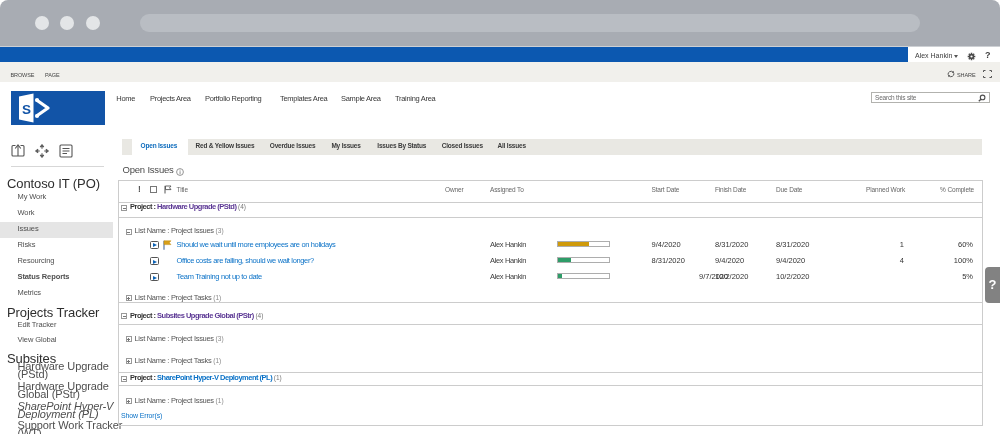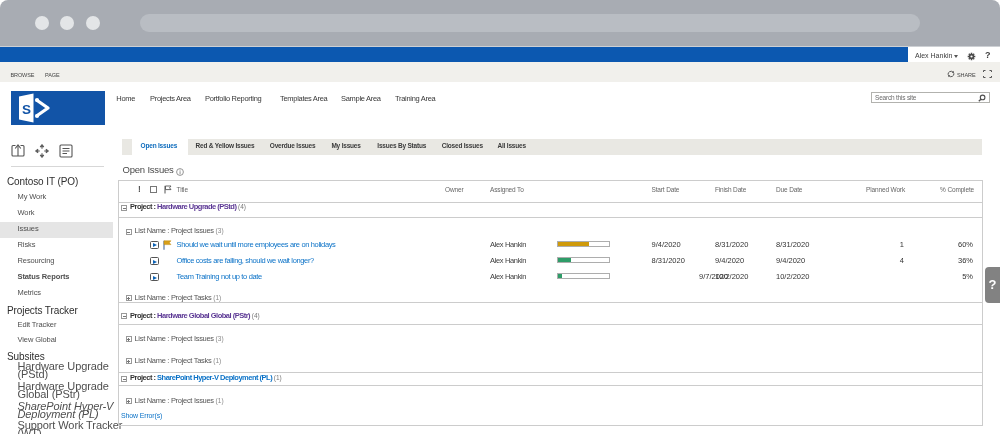--- a/index.html
+++ b/index.html
@@ -51,21 +51,21 @@
   .num { font-size:7.5px; color:#333; text-align:right; }
   .bar { left:557px; width:53px; height:6px; border:1px solid #adadad; background:#fff; }
   .fill { position:absolute; left:0; top:0; height:100%; }
   .gicon { width:6px; height:6px; border:1px solid #999; background:#fff; }
   .minus { position:absolute; left:0.5px; top:2px; width:3px; height:1px; background:#777; }
   .plusv { position:absolute; left:1.5px; top:1px; width:1px; height:3px; background:#777; }
   .itmicon { width:9px; height:8.5px; border:1px solid #555; border-radius:1.5px; background:#fff; }
   .tri { position:absolute; left:2.5px; top:1.75px; width:0; height:0; border-left:4px solid #0c62b4; border-top:2.5px solid transparent; border-bottom:2.5px solid transparent; }
 
   
-  .snavh { font-size:10px; color:#2e2e2e; left:7px; letter-spacing:-0.1px; }
+  .snavh { font-size:13px; color:#2e2e2e; left:7px; letter-spacing:-0.1px; }
   .snav { font-size:7.5px; color:#4f4f4f; left:17.5px; letter-spacing:-0.1px; }
   .snav2 { font-size:11px; color:#4f4f4f; left:17.5px; line-height:7.9px; letter-spacing:-0.1px; }
   #selnav { left:0; top:221.5px; width:113px; height:16.5px; background:#e5e5e5; }
 
   
   #help { left:985px; top:267px; width:15px; height:35.5px; background:#828282; border-radius:4px 0 0 4px; color:#fff; font-size:13px; font-weight:bold; text-align:center; line-height:35.5px; }
 </style>
 </head>
 <body>
 <div id="stage">
@@ -250,21 +250,21 @@
     </div>
   <div class="abs link" style="left:176.6px;top:256.2px;">Office costs are falling, should we wait longer?</div>
   <div class="abs who" style="top:256.2px;">Alex Hankin</div>
   <div class="abs bar" style="top:256.8px;">
       <span class="fill" style="width:26%;background:#2e9c68;"></span>
     </div>
   <div class="abs dt" style="left:651.5px;top:256.2px;">8/31/2020</div>
   <div class="abs dt" style="left:715px;top:256.2px;">9/4/2020</div>
   <div class="abs dt" style="left:776px;top:256.2px;">9/4/2020</div>
   <div class="abs num" style="left:860px;top:256.2px;width:44px;">4</div>
-  <div class="abs num" style="left:930px;top:256.2px;width:43px;">36%</div>
+  <div class="abs num" style="left:930px;top:256.2px;width:43px;">100%</div>
 
   <div class="abs itmicon" style="left:149.5px;top:272.9px;">
       <span class="tri"></span>
     </div>
   <div class="abs link" style="left:176.6px;top:272.3px;">Team Training not up to date</div>
   <div class="abs who" style="top:272.3px;">Alex Hankin</div>
   <div class="abs bar" style="top:272.9px;">
       <span class="fill" style="width:7%;background:#2e9c68;"></span>
     </div>
   <div class="abs dt" style="left:675px;top:272.3px;padding-left:24px;">9/7/2020</div>
@@ -274,21 +274,21 @@
 
   <div class="abs gicon" style="left:125.7px;top:295px;">
       <span class="minus"></span>
       <span class="plusv"></span>
     </div>
   <div class="abs lst" style="left:134.5px;top:293.1px;">List Name : Project Tasks <span class="cnt">(1)</span></div>
 
   <div class="abs gicon" style="left:121px;top:313.3px;">
       <span class="minus"></span>
     </div>
-  <div class="abs grp" style="left:130px;top:310.8px;">Project : <span style="color:#5b3794;">Hardware Global Global (PStr)</span> <span class="cnt">(4)</span></div>
+  <div class="abs grp" style="left:130px;top:310.8px;">Project : <span style="color:#5b3794;">Subsites Upgrade Global (PStr)</span> <span class="cnt">(4)</span></div>
 
   <div class="abs gicon" style="left:125.7px;top:335.5px;">
       <span class="minus"></span>
       <span class="plusv"></span>
     </div>
   <div class="abs lst" style="left:134.5px;top:333.5px;">List Name : Project Issues <span class="cnt">(3)</span></div>
   <div class="abs gicon" style="left:125.7px;top:357.5px;">
       <span class="minus"></span>
       <span class="plusv"></span>
     </div>

